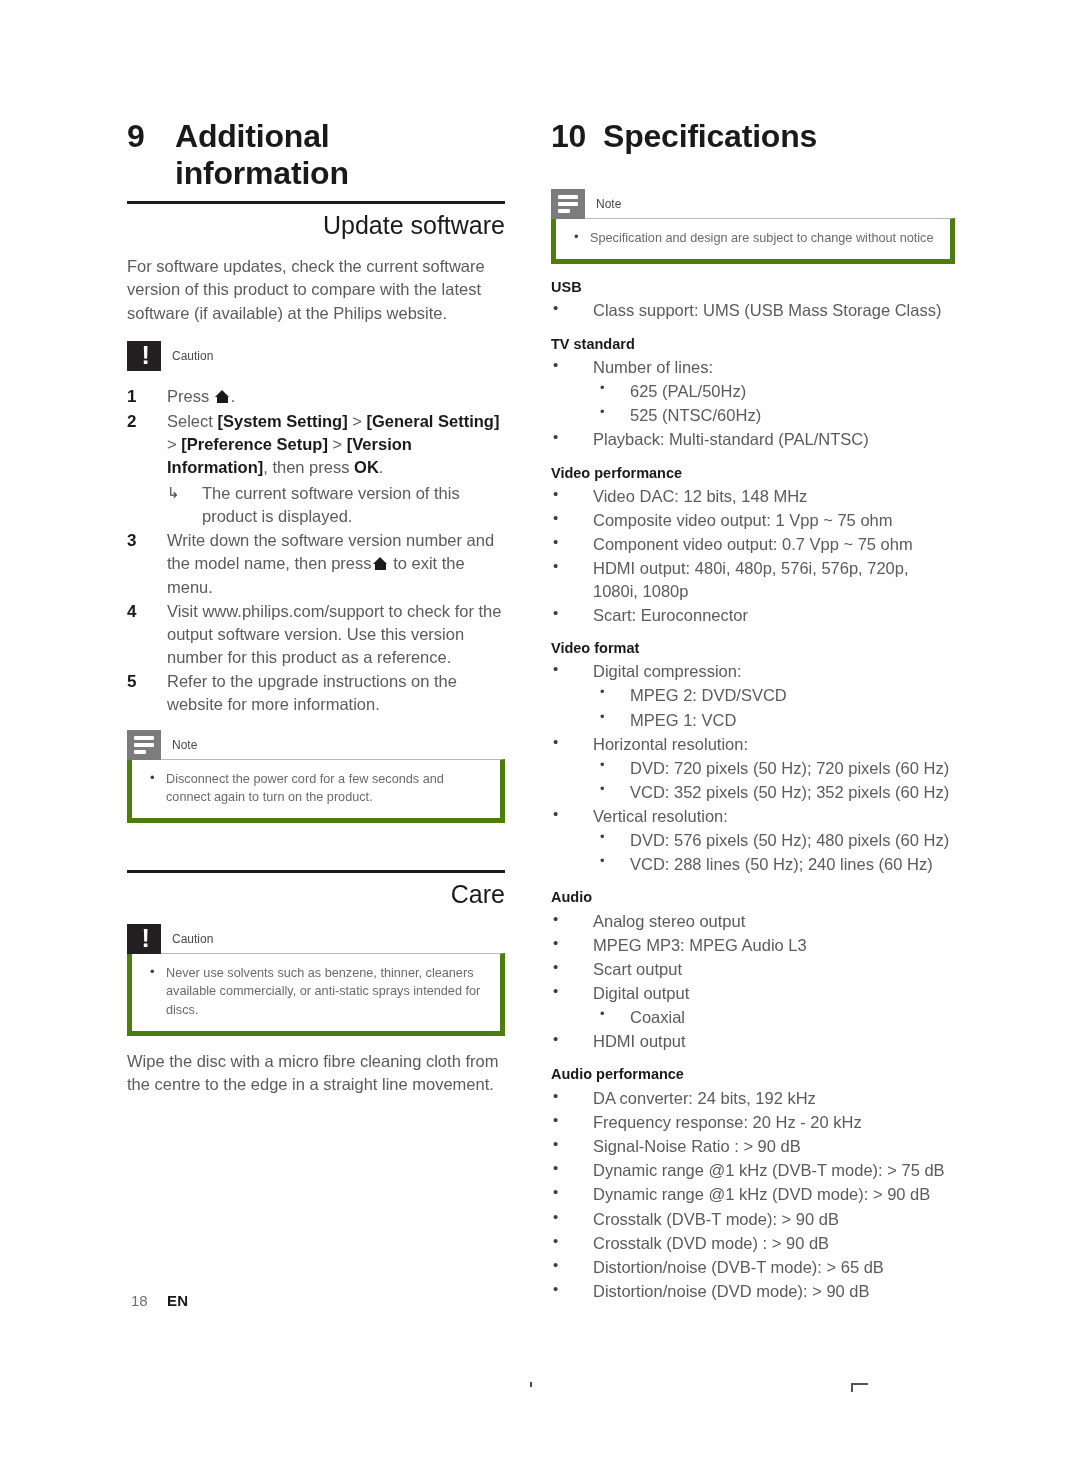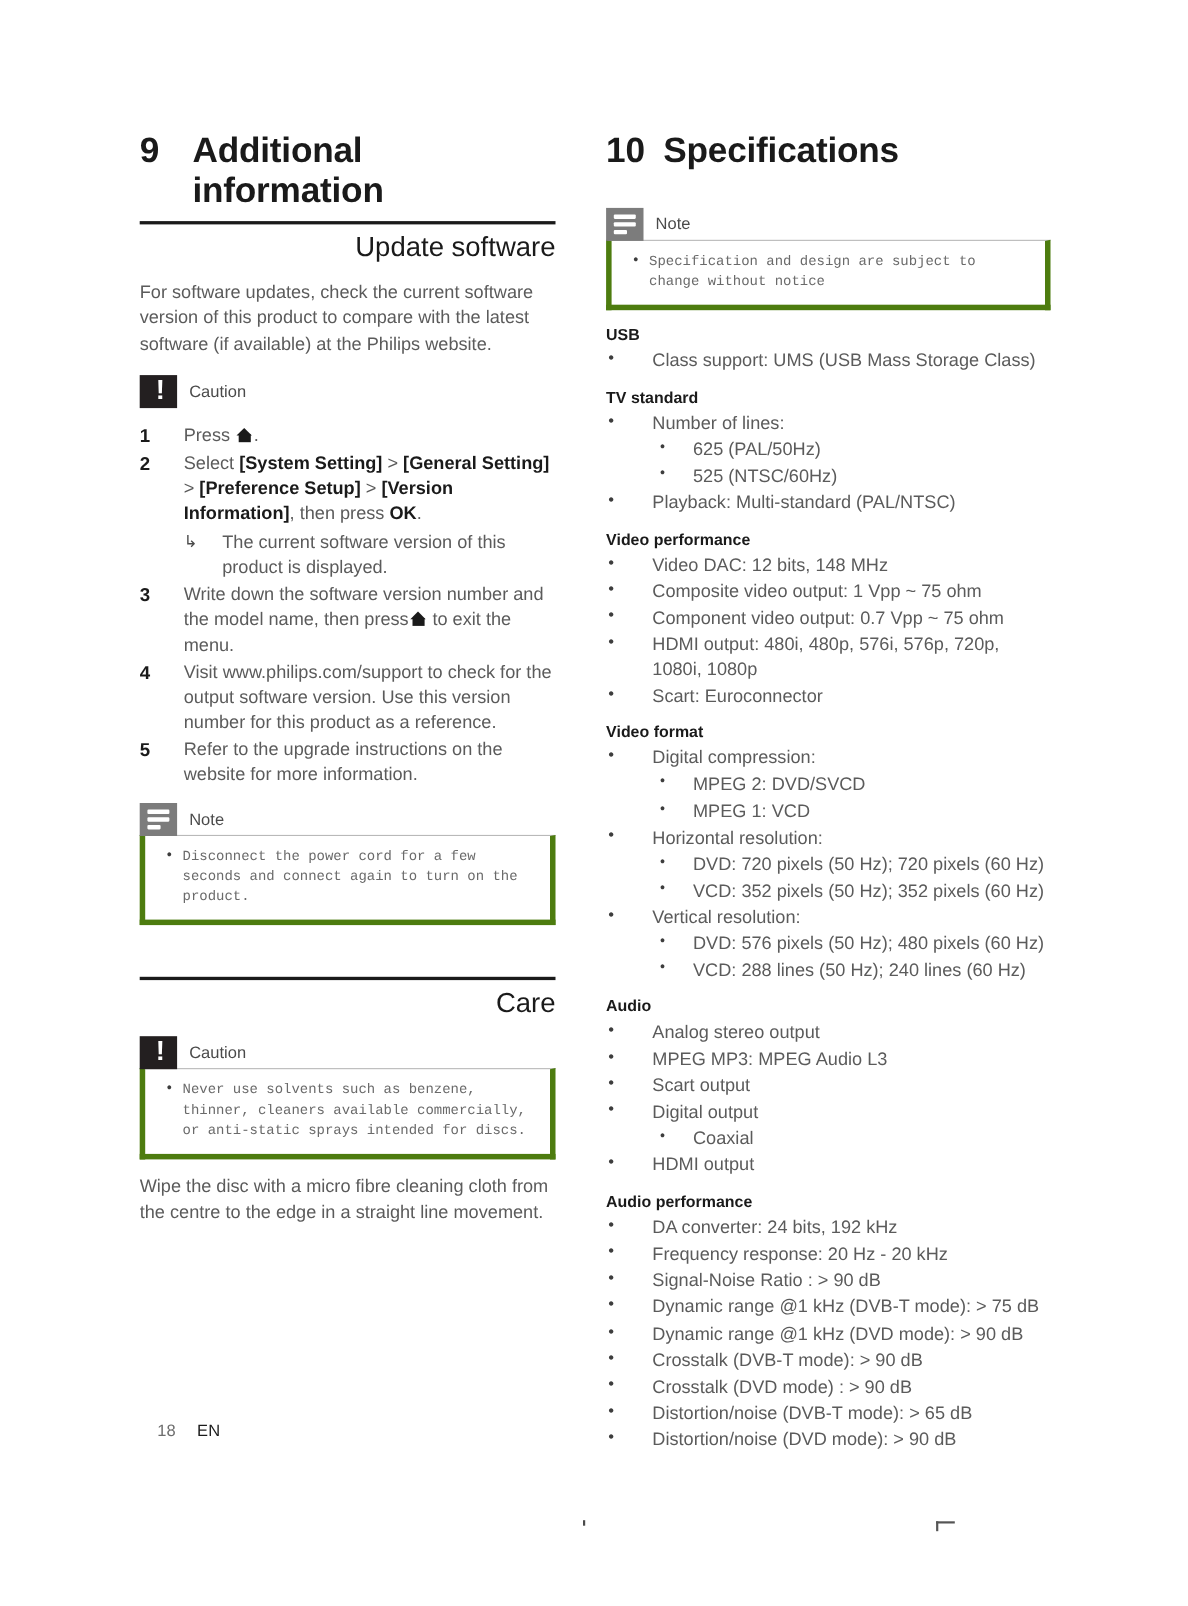--- a/index.html
+++ b/index.html
@@ -122,31 +122,30 @@
     display: block;
     height: 4px;
     background: #ffffff;
     border-radius: 1px;
   }
   .note-bars i:nth-child(1) { width: 20px; }
   .note-bars i:nth-child(2) { width: 20px; }
   .note-bars i:nth-child(3) { width: 12px; }
 
   .callout-title {
-    font-size: 15px;
+    font-size: 12px;
     color: #4a4a4a;
     padding-left: 11px;
     line-height: 1;
   }
   .callout-body {
     border: 5px solid #4d7c0f;
     border-top: 1px solid #b9b9b9;
     padding: 10px 12px 12px 12px;
     margin-top: -1px;
-    font-family: Liberation Mono, monospace;
   }
   .callout-body ul {
     list-style: none;
     margin: 0;
     padding: 0;
   }
   .callout-body li {
     font-size: 12.7px;
     line-height: 1.42;
     color: #6a6a6a;
@@ -254,28 +253,28 @@
     margin-left: 5px;
   }
   ul.spec ul.spec > li::before {
     left: 2px;
     font-size: 13px;
   }
 
   
   .footer {
     position: absolute;
-    left: 143px;
+    left: 131px;
     top: 1292px;
     display: flex;
     align-items: baseline;
     font-size: 15px;
   }
   .footer .pg { color: #6e6e6e; width: 36px; }
-  .footer .en { color: #1a1a1a; font-weight: normal; letter-spacing: 0.3px; }
+  .footer .en { color: #1a1a1a; font-weight: bold; letter-spacing: 0.3px; }
 
   .cropmark {
     position: absolute;
     left: 851px;
     top: 1383px;
     width: 15px;
     height: 7px;
     border-top: 2px solid #555;
     border-left: 2px solid #555;
   }

